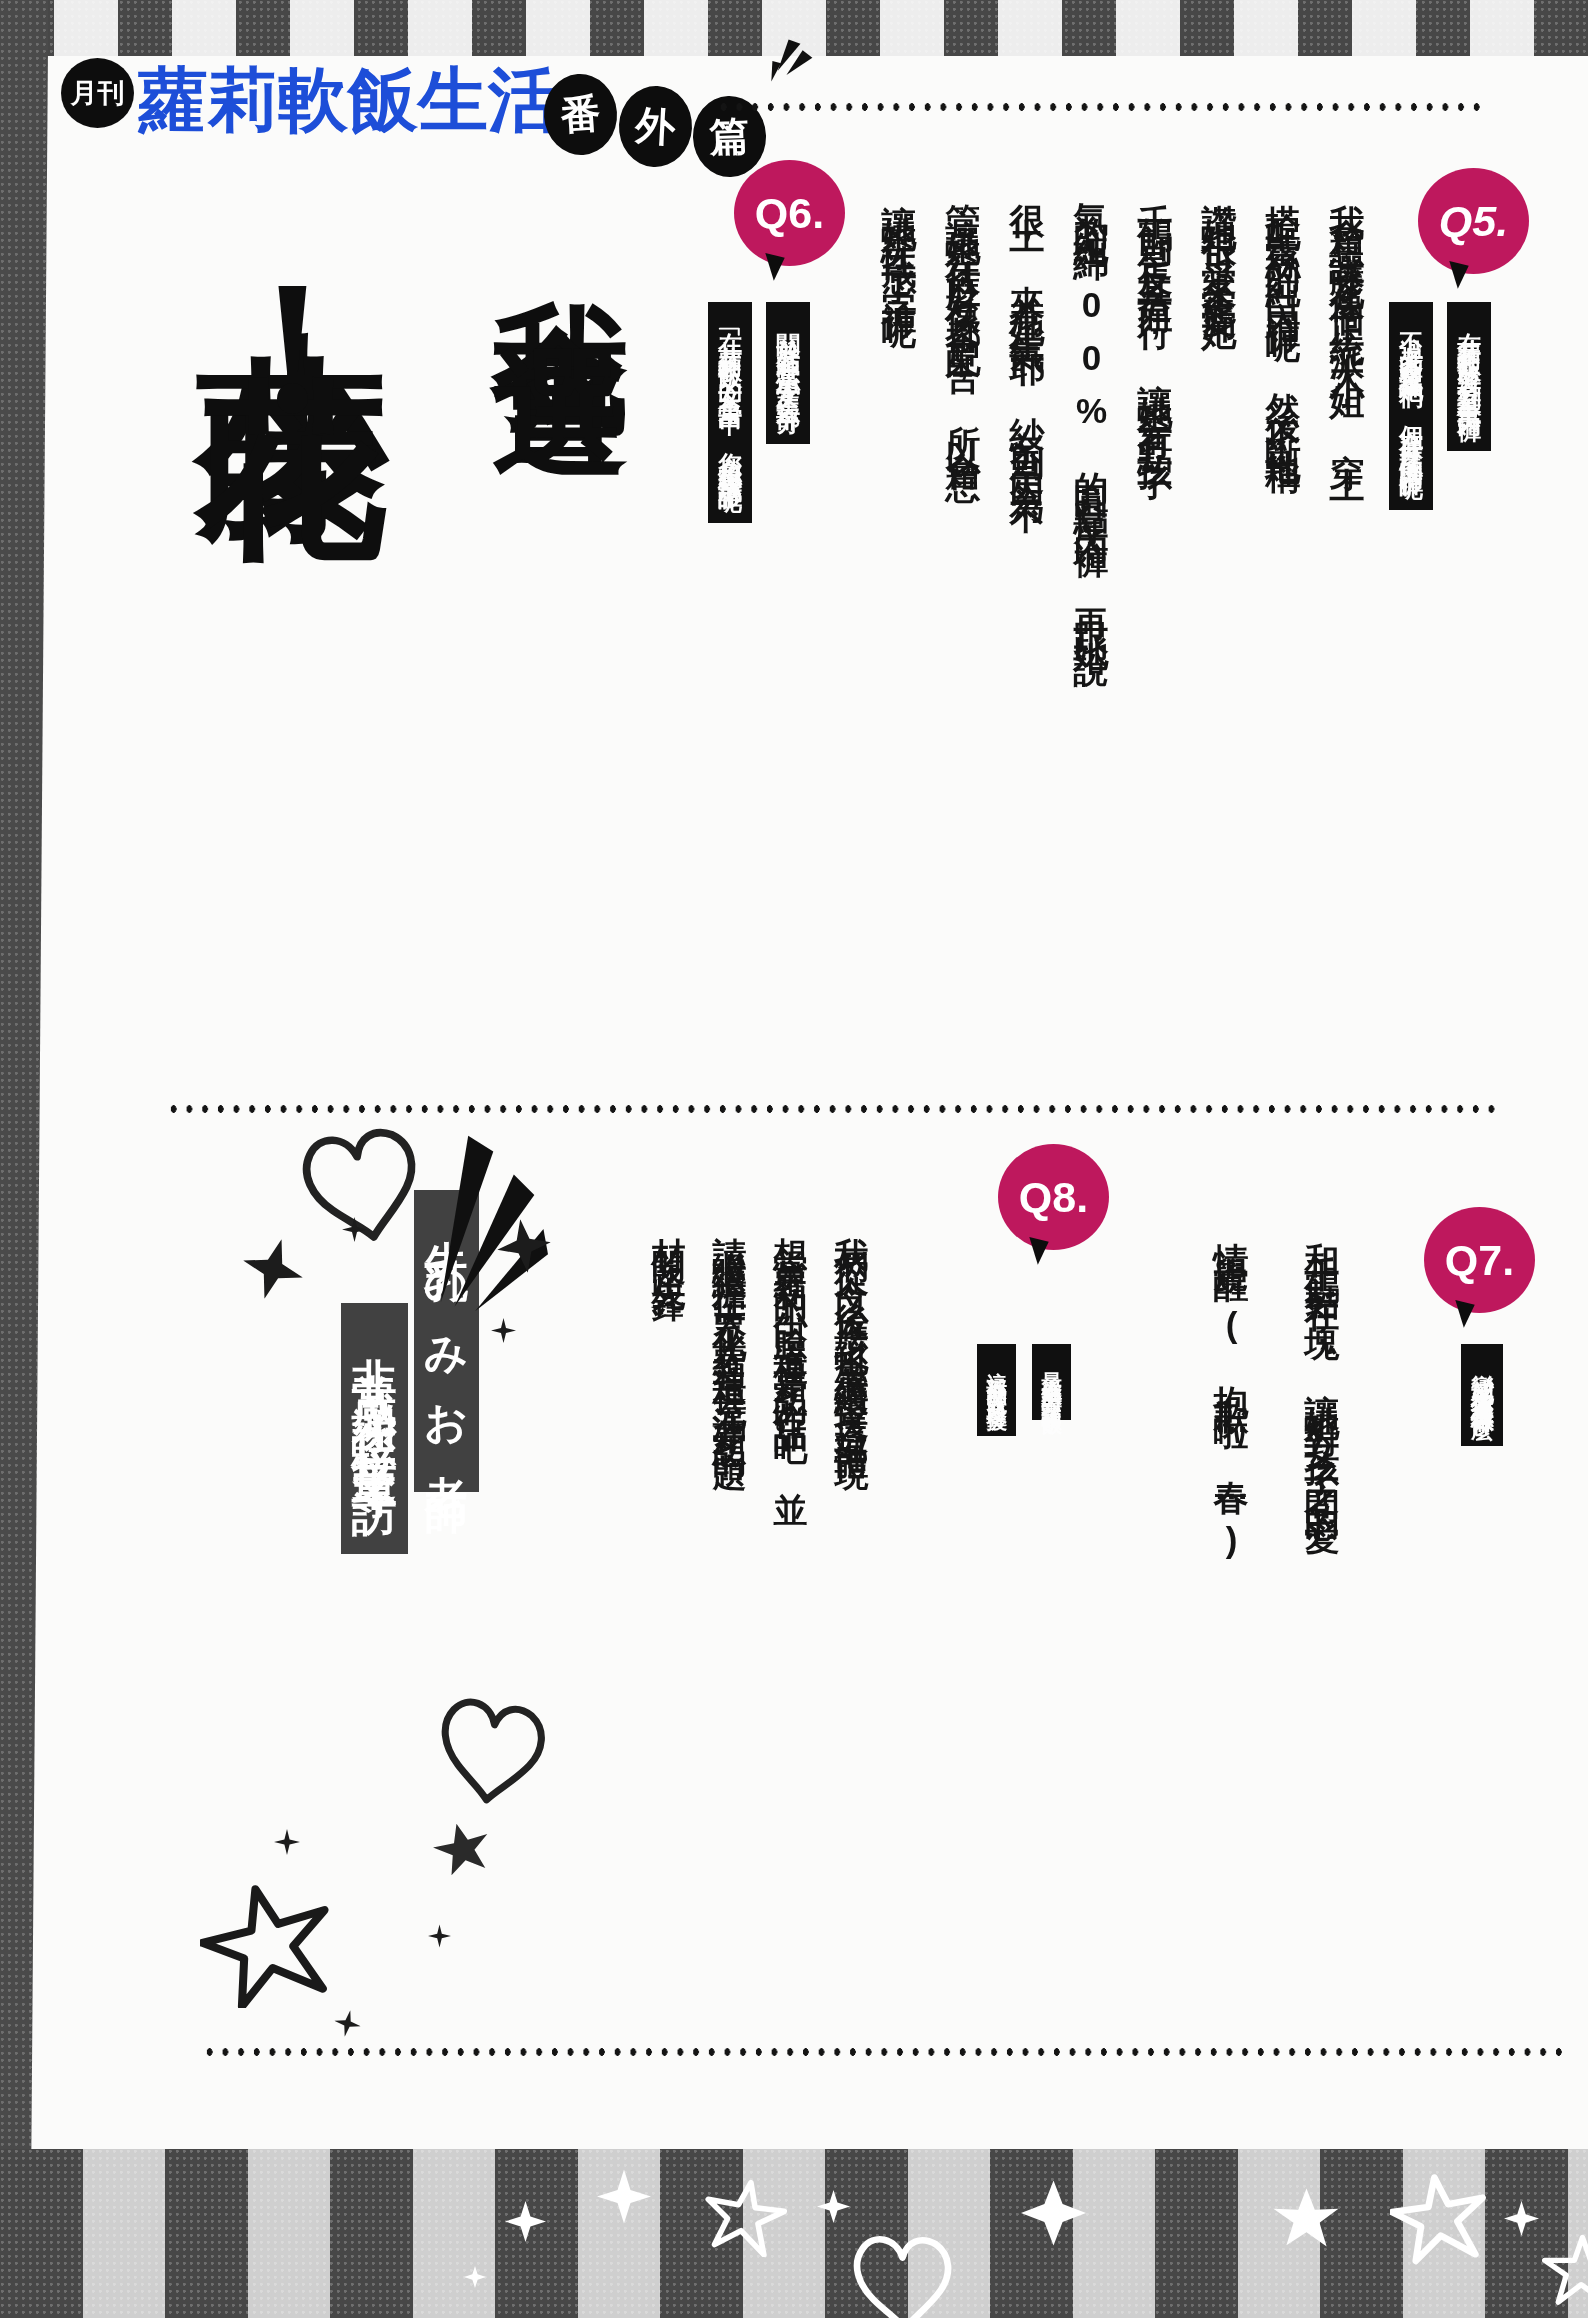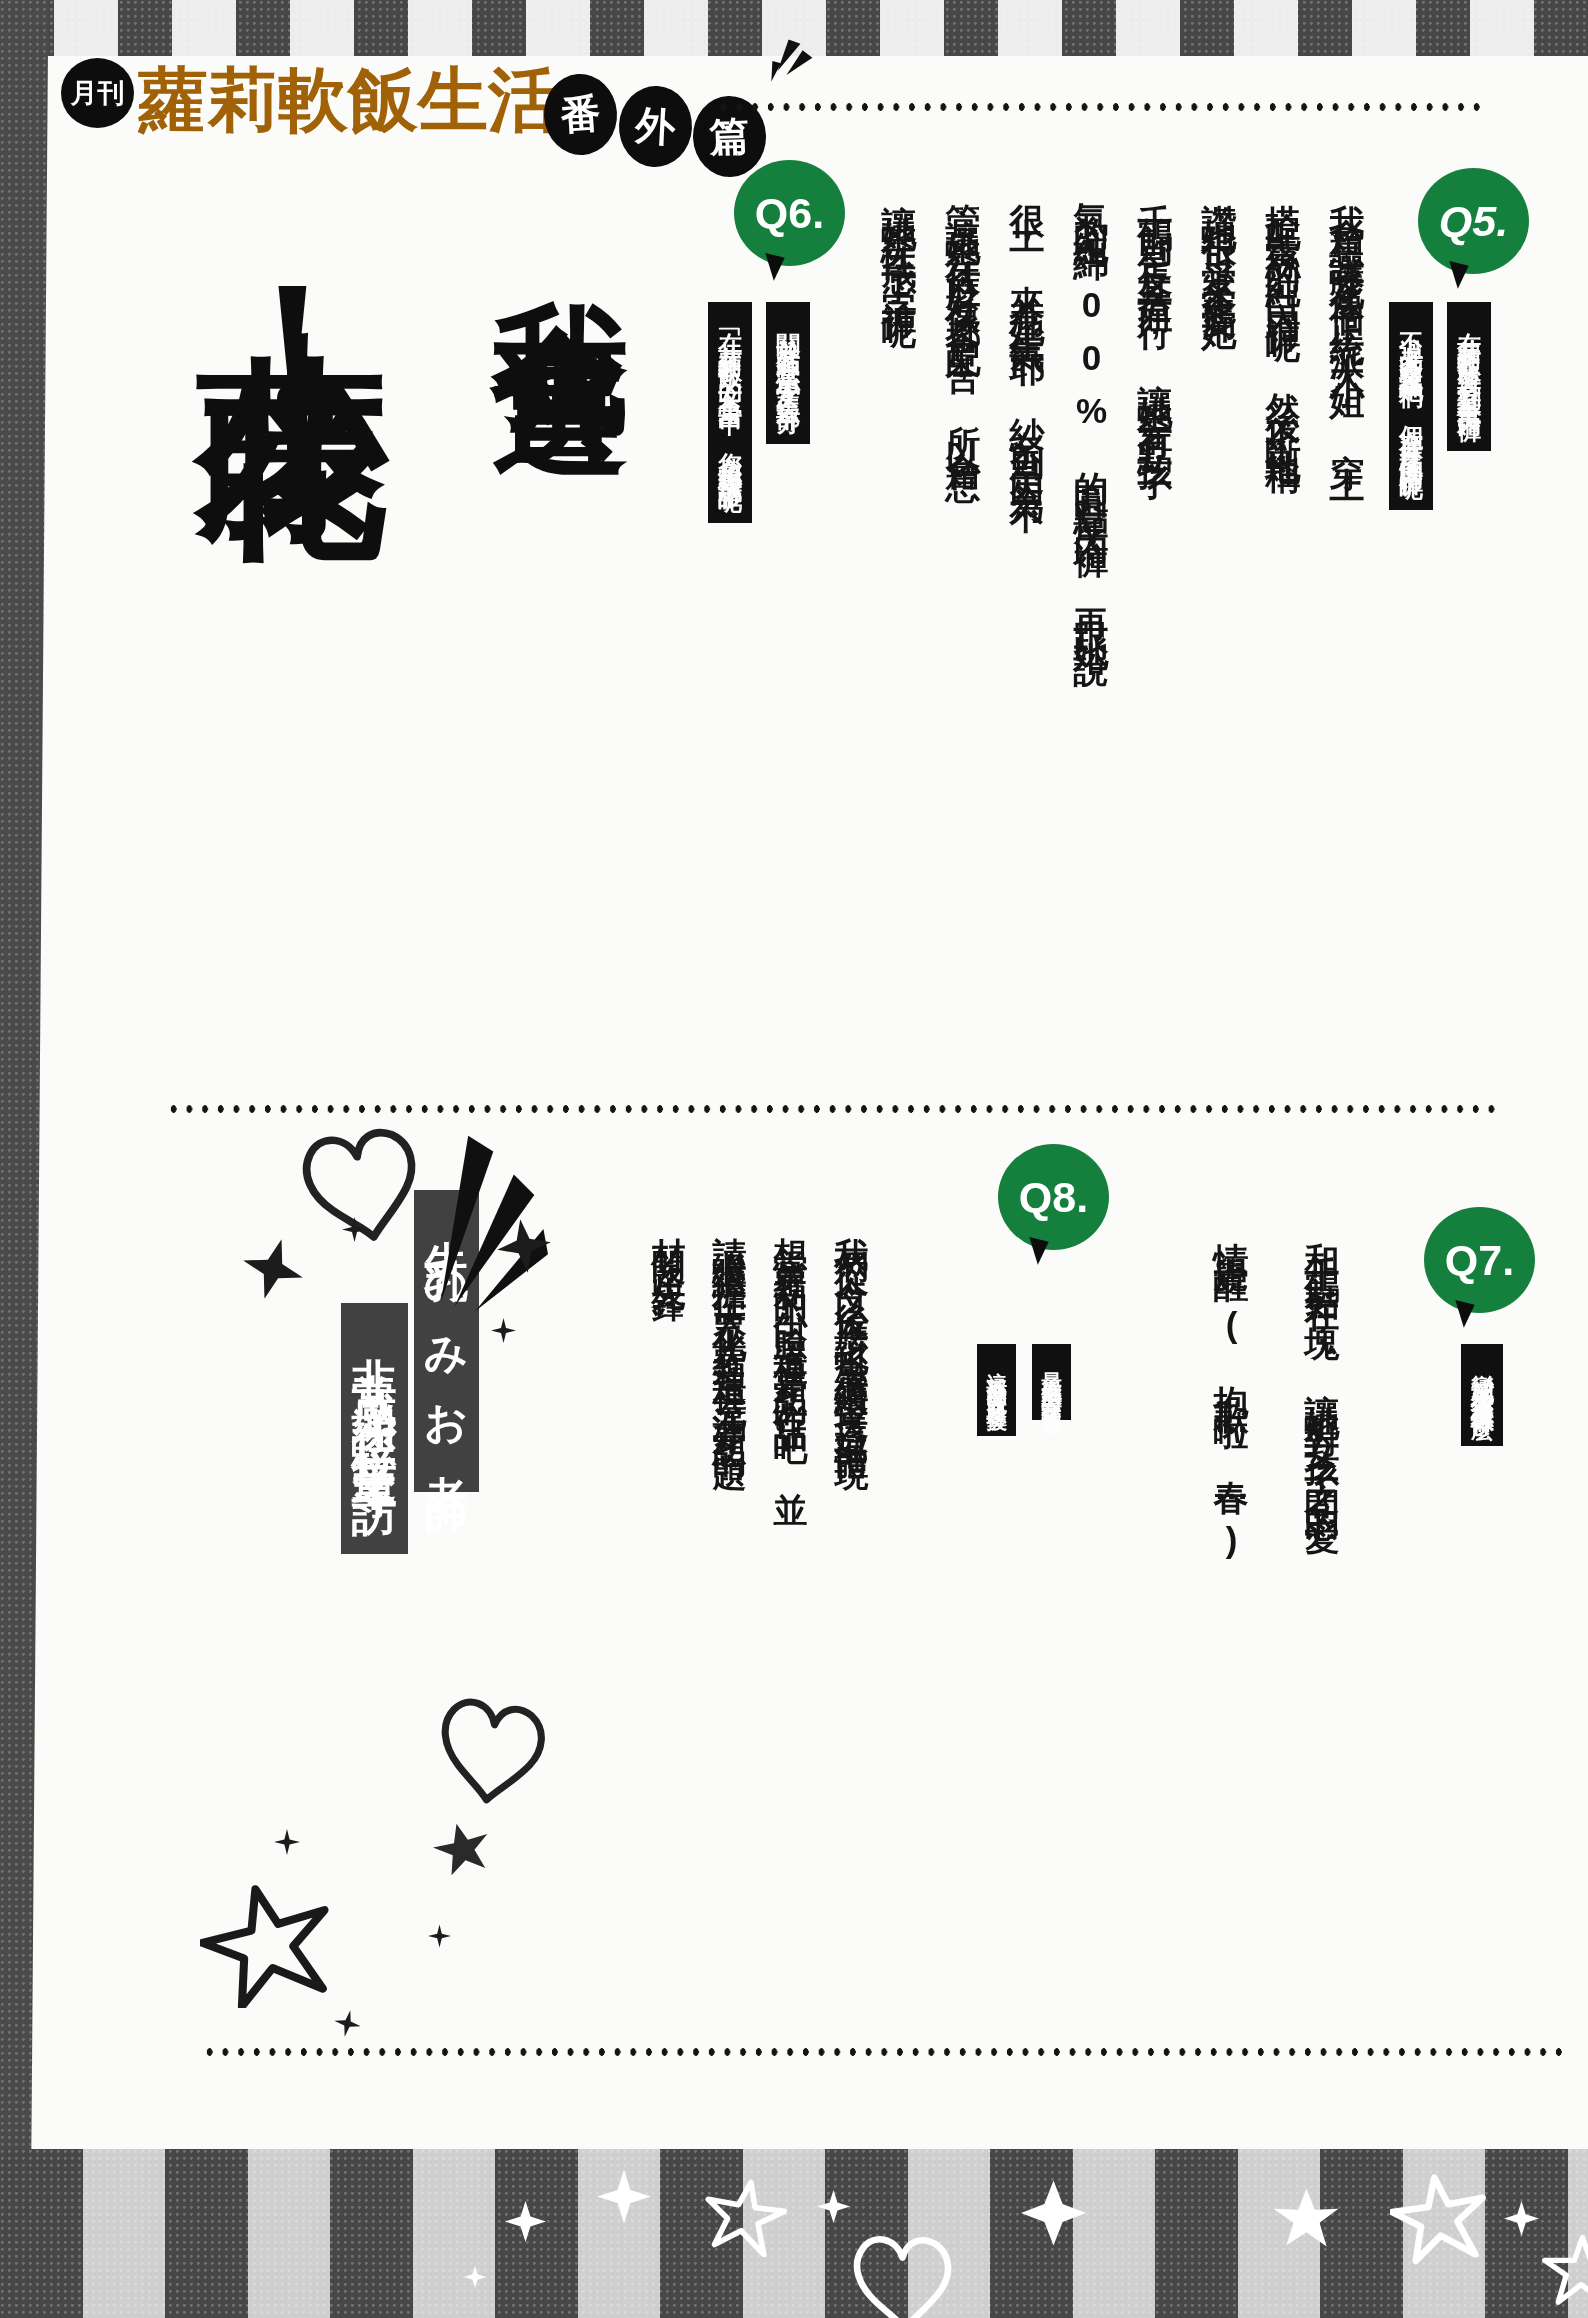--- a/index.html
+++ b/index.html
@@ -17,35 +17,35 @@
       background-color:#4a4a4a;background-size:7px 7px;
       clip-path:polygon(0 0,48px 0,48px 2%,30px 100%,0 100%);}
   #border-bottom{left:0;top:2149px;width:1588px;height:169px;overflow:hidden;
       background-image:
       radial-gradient(circle at 2.2px 2.2px, rgba(255,255,255,.22) 1.4px, transparent 1.6px),
       repeating-linear-gradient(90deg,#474747 0 83px,#cfcfcf 83px 165px);
       background-size:7px 7px,auto;}
   
   .blk-circle{background:#0d0d0d;border-radius:50%;display:flex;align-items:center;justify-content:center;color:#fff;}
   #hdr-circle{left:61px;top:58px;width:73px;height:70px;font-size:27px;font-weight:700;align-items:center;}
-  #hdr-title{left:138px;top:54px;font-size:70px;font-weight:900;color:#a16207;letter-spacing:0;
+  #hdr-title{left:138px;top:54px;font-size:70px;font-weight:900;color:#1d4ed8;letter-spacing:0;
       font-family:"Liberation Sans","DejaVu Sans",sans-serif;}
   .hdr-badge{width:73px;height:81px;font-size:40px;font-weight:700;
       font-family:"Liberation Serif","DejaVu Serif",serif;}
   #hdr-b1{left:544px;top:74px;transform:rotate(-4deg);}
   #hdr-b2{left:619px;top:86px;transform:rotate(3deg);}
   #hdr-b3{left:693px;top:96px;transform:rotate(-2deg);}
   
   .dots{height:14px;background-image:radial-gradient(ellipse 4.9px 6.5px at 7.6px 7px,#141414 55%,transparent 62%);
       background-size:15.7px 14px;background-repeat:repeat-x;}
   #dots-1{left:716px;top:100px;width:771px;}
   #dots-2{left:166px;top:1102px;width:1331px;}
   #dots-3{left:202px;top:2045px;width:1362px;}
   
-  .qbadge{width:111px;height:106px;background:#15803d;border-radius:50%;display:flex;align-items:center;
+  .qbadge{width:111px;height:106px;background:#be185d;border-radius:50%;display:flex;align-items:center;
       justify-content:center;color:#fff;font-weight:800;font-size:43px;}
   .qbadge::after{content:"";position:absolute;bottom:-14px;left:28px;width:0;height:0;
       border-left:15px solid transparent;border-right:5.4px solid transparent;border-top:25px solid #0d0d0d;
       transform:rotate(14deg);}
   #q5-badge{left:1418px;top:168px;font-style:italic;}
   #q6-badge{left:734px;top:160px;}
   #q7-badge{left:1424px;top:1207px;}
   #q8-badge{left:998px;top:1144px;}
   
   .qstrip{writing-mode:vertical-rl;text-orientation:upright;background:#101010;color:#fdfdfd;

